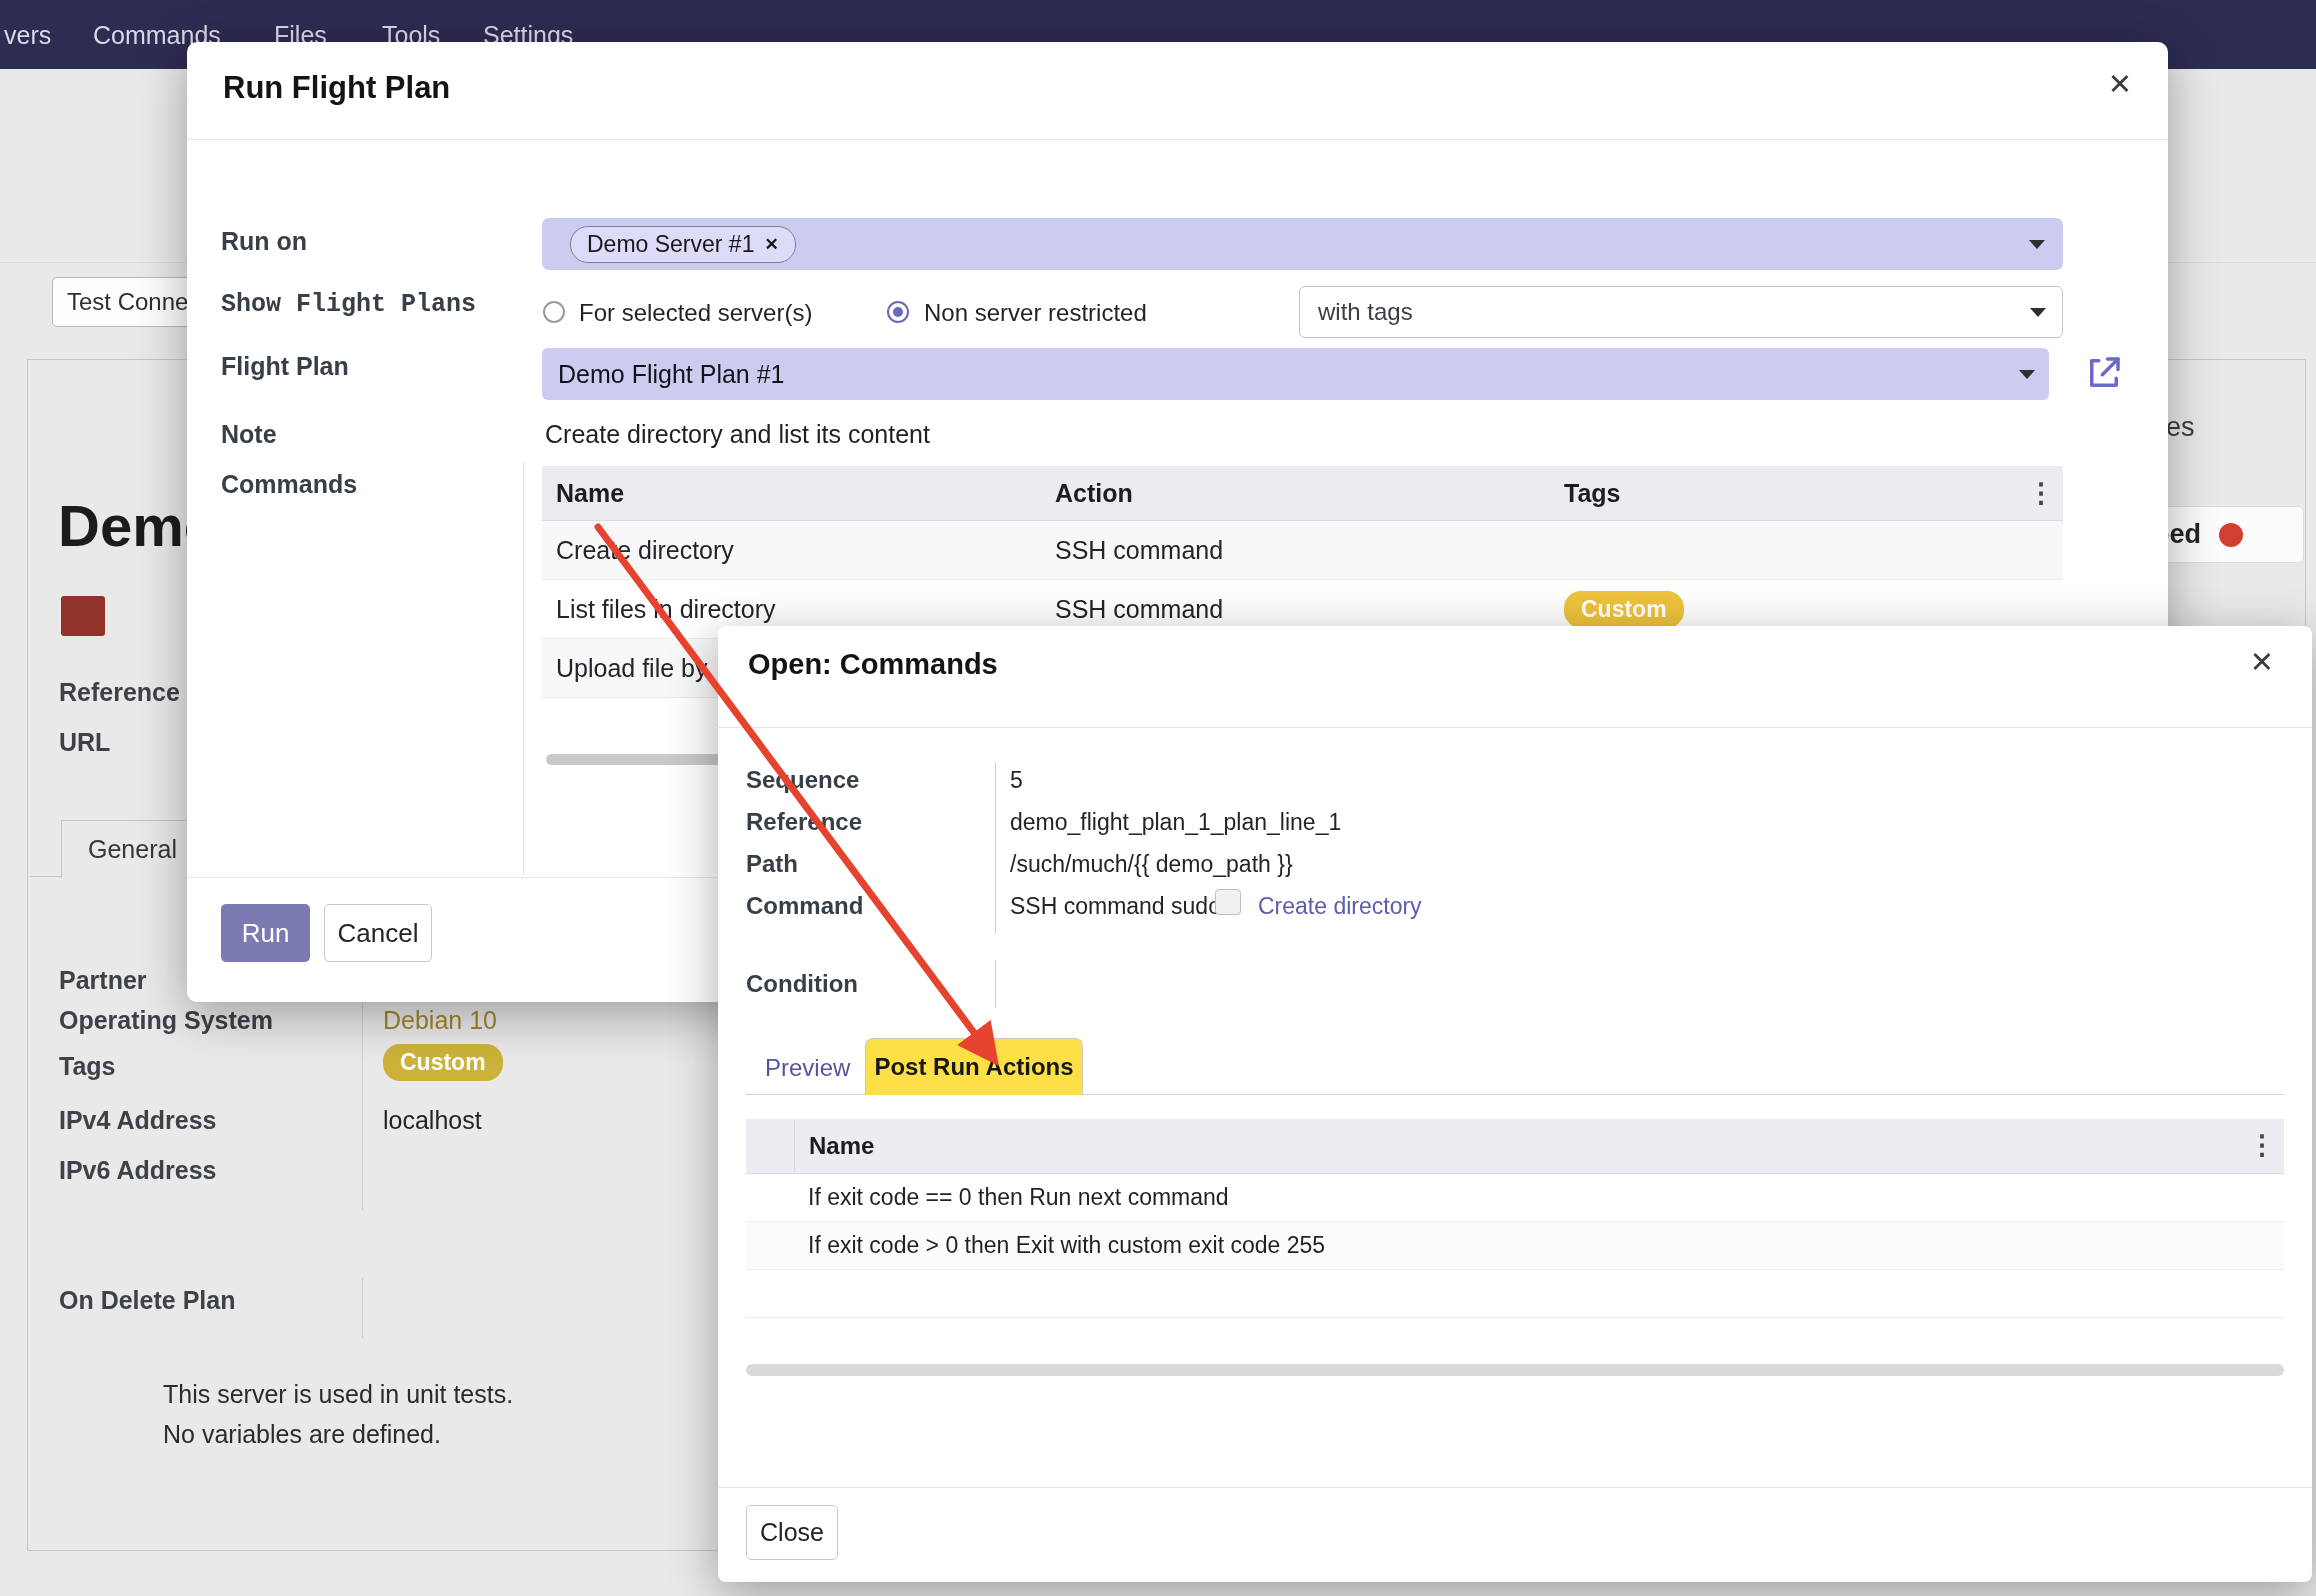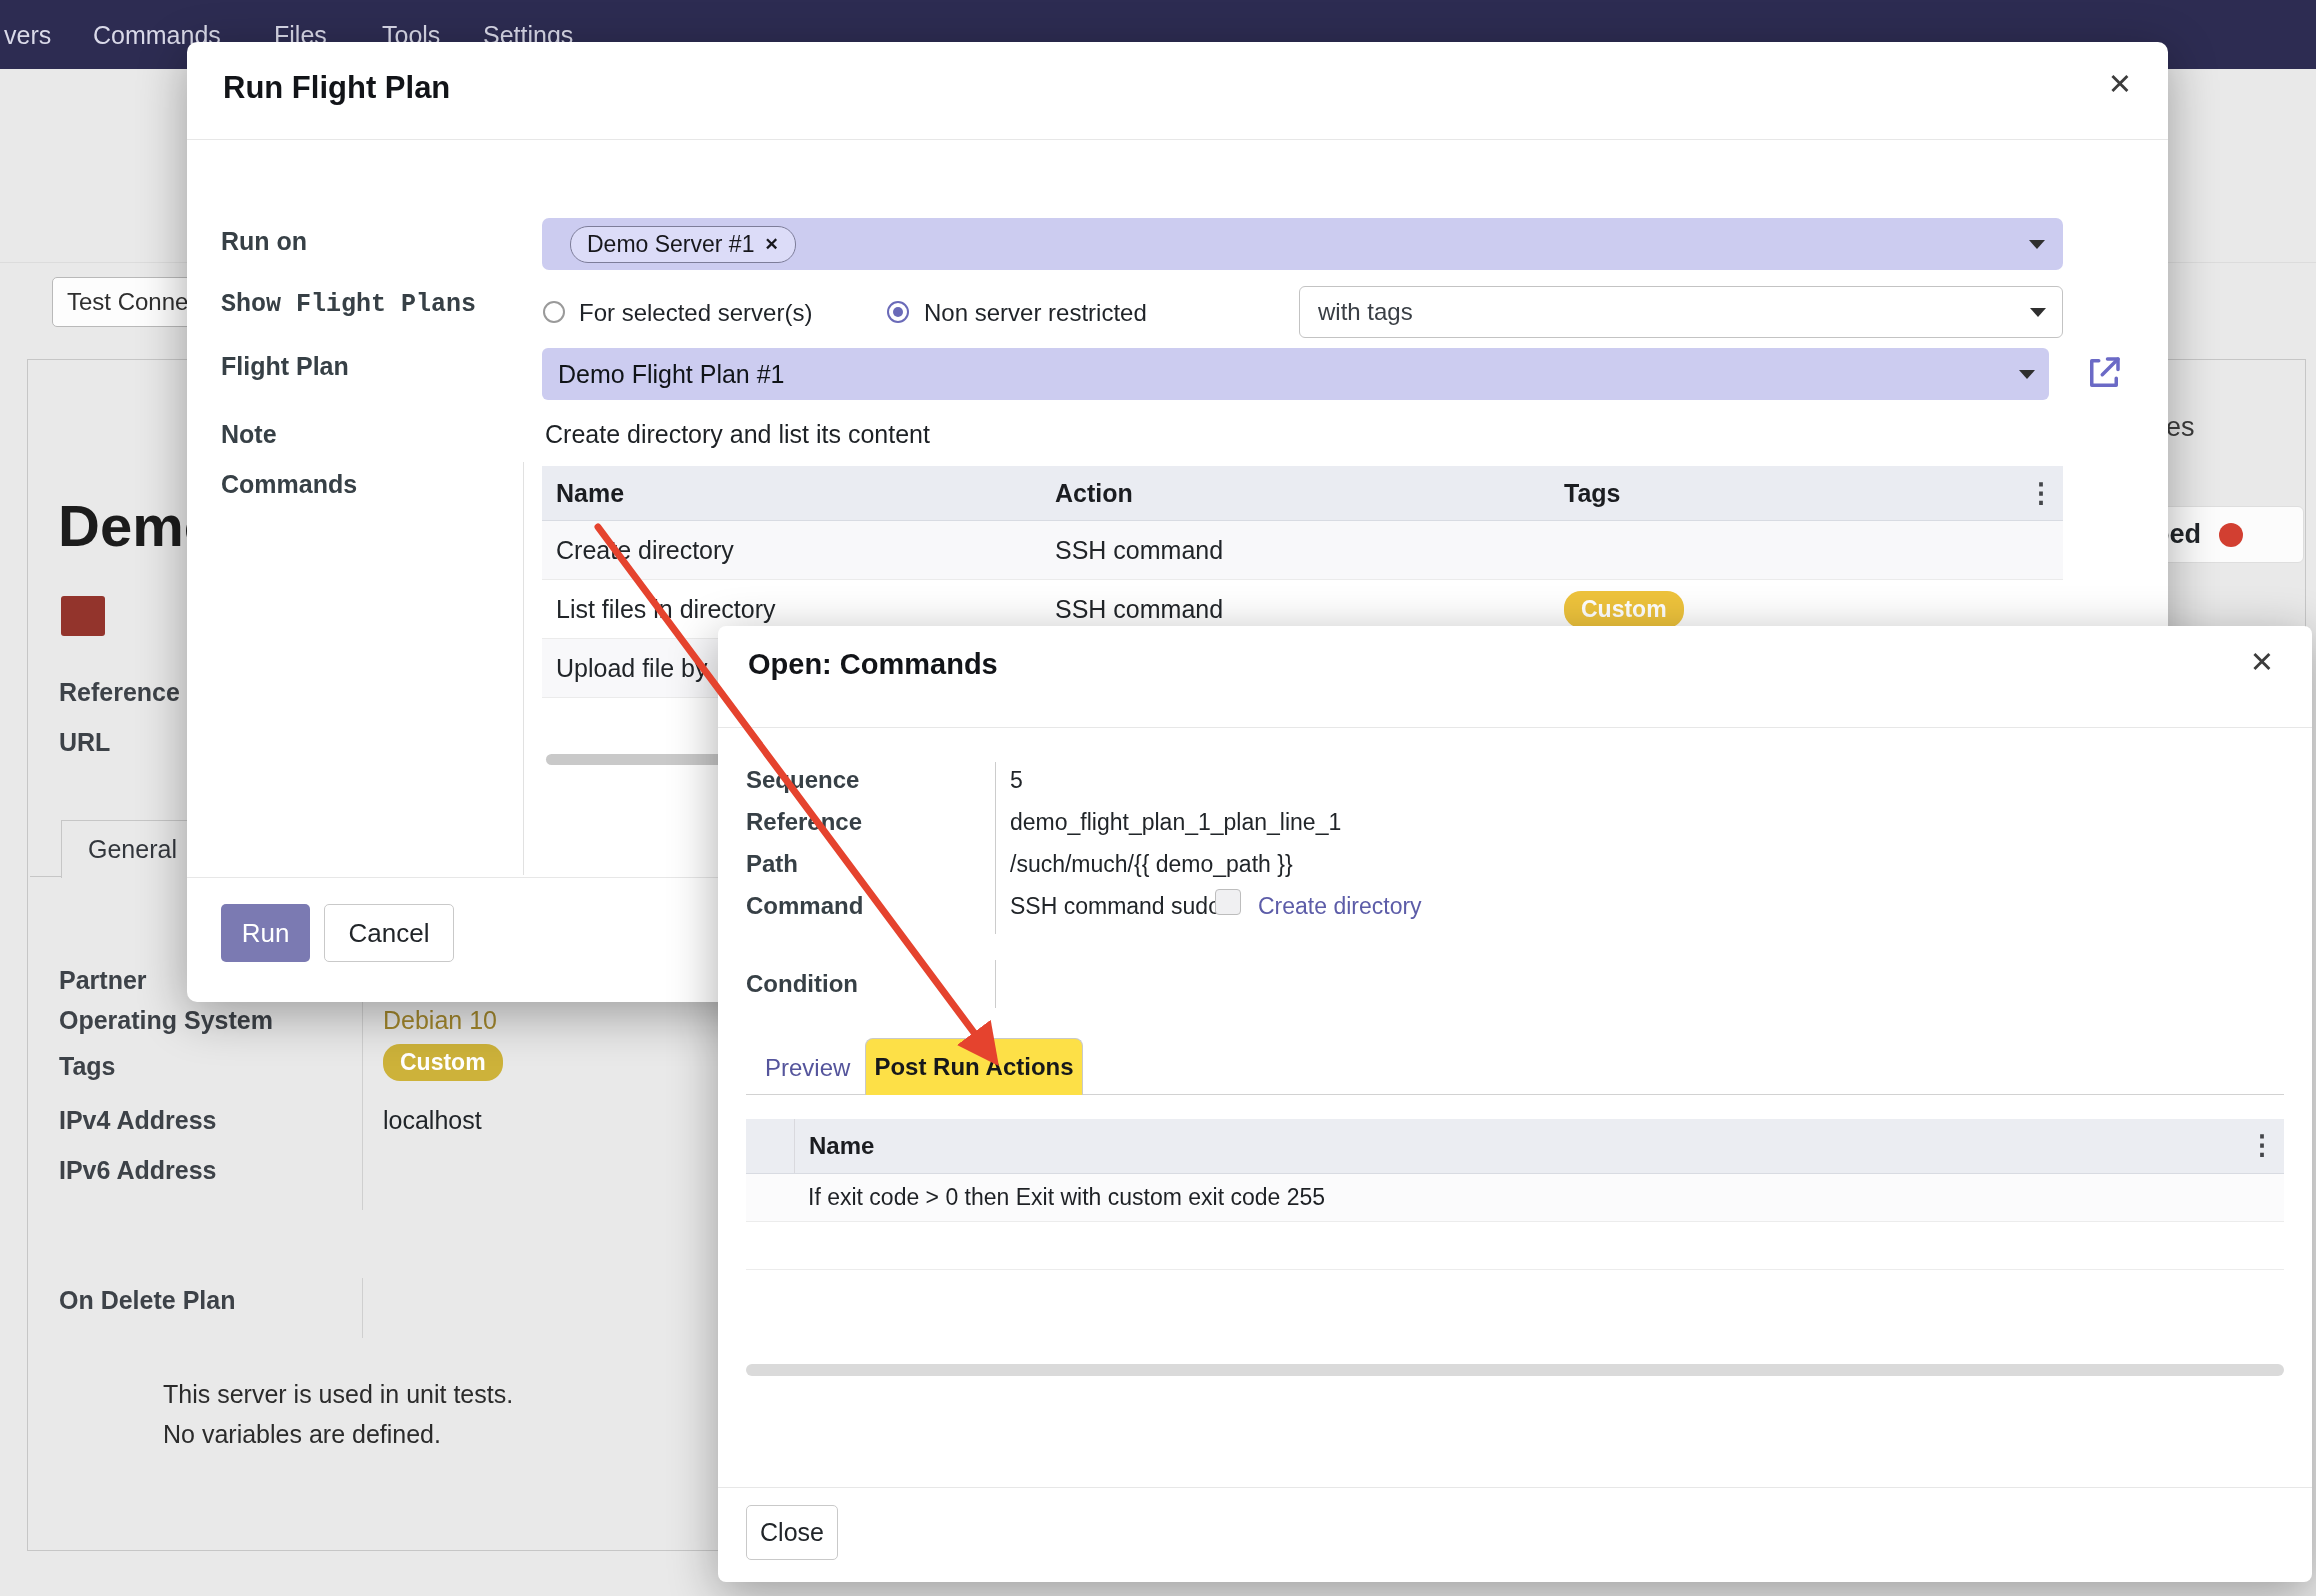--- a/index.html
+++ b/index.html
@@ -178,21 +178,21 @@
         <div class="rt-name">Upload file by</div>
         <div class="rt-action"></div>
         <div class="rt-tags"></div>
         <div class="rt-menu"></div>
       </div>
     </div>
     <div class="scrollbar" style="left:359px;top:712px;width:215px;height:11px;"></div>
 
     <div class="hline" style="top:835px;"></div>
     <div class="btn abs" style="left:34px;top:862px;width:89px;height:58px;background:#7b7ab2;color:#fff;font-size:26px;">Run</div>
-    <div class="btn abs" style="left:137px;top:862px;width:130px;height:58px;background:#fff;border:1px solid #c9c9c9;font-size:26px;color:#212529;">Cancel</div>
+    <div class="btn abs" style="left:137px;top:862px;width:108px;height:58px;background:#fff;border:1px solid #c9c9c9;font-size:26px;color:#212529;">Cancel</div>
   </div>
 
   <div class="modal" style="left:718px;top:626px;width:1594px;height:956px;border-radius:8px;z-index:20;">
     <div class="mtitle" style="left:30px;top:22px;font-size:29px;">Open: Commands</div>
     <div class="mclose" style="right:38px;top:22px;">✕</div>
     <div class="hline" style="top:101px;"></div>
 
     <div class="olabel" style="left:28px;top:140px;">Sequence</div>
     <div class="olabel" style="left:28px;top:182px;">Reference</div>
     <div class="olabel" style="left:28px;top:224px;">Path</div>
@@ -212,20 +212,21 @@
     <div class="tab-inactive" style="left:47px;top:428px;">Preview</div>
     <div class="tab-active" style="left:147px;top:412px;width:218px;height:57px;">Post Run Actions</div>
     <div class="abs" style="left:28px;top:468px;width:1538px;border-top:1px solid #d2d2d2;"></div>
 
     <div class="otable">
       <div class="ot-head">
         <div class="ot-sub"></div>
         <div class="ot-name">Name</div>
         <div class="ot-menu"><span class="kebab">⋮</span></div>
       </div>
+      <div class="ot-row" style="background:#ffffff;">If exit code == 0 then Run next command</div>
       <div class="ot-row" style="background:#fbfbfc;">If exit code &gt; 0 then Exit with custom exit code 255</div>
       <div class="ot-row" style="background:#ffffff;"></div>
     </div>
     <div class="scrollbar" style="left:28px;top:738px;width:1538px;height:12px;background:#dadada;"></div>
 
     <div class="hline" style="top:861px;"></div>
     <div class="btn abs" style="left:28px;top:879px;width:92px;height:55px;background:#fff;border:1px solid #c9c9c9;font-size:25px;color:#212529;">Close</div>
   </div>
 
   <svg class="abs" style="left:0;top:0;z-index:40;pointer-events:none;" width="2316" height="1596" viewBox="0 0 2316 1596">

